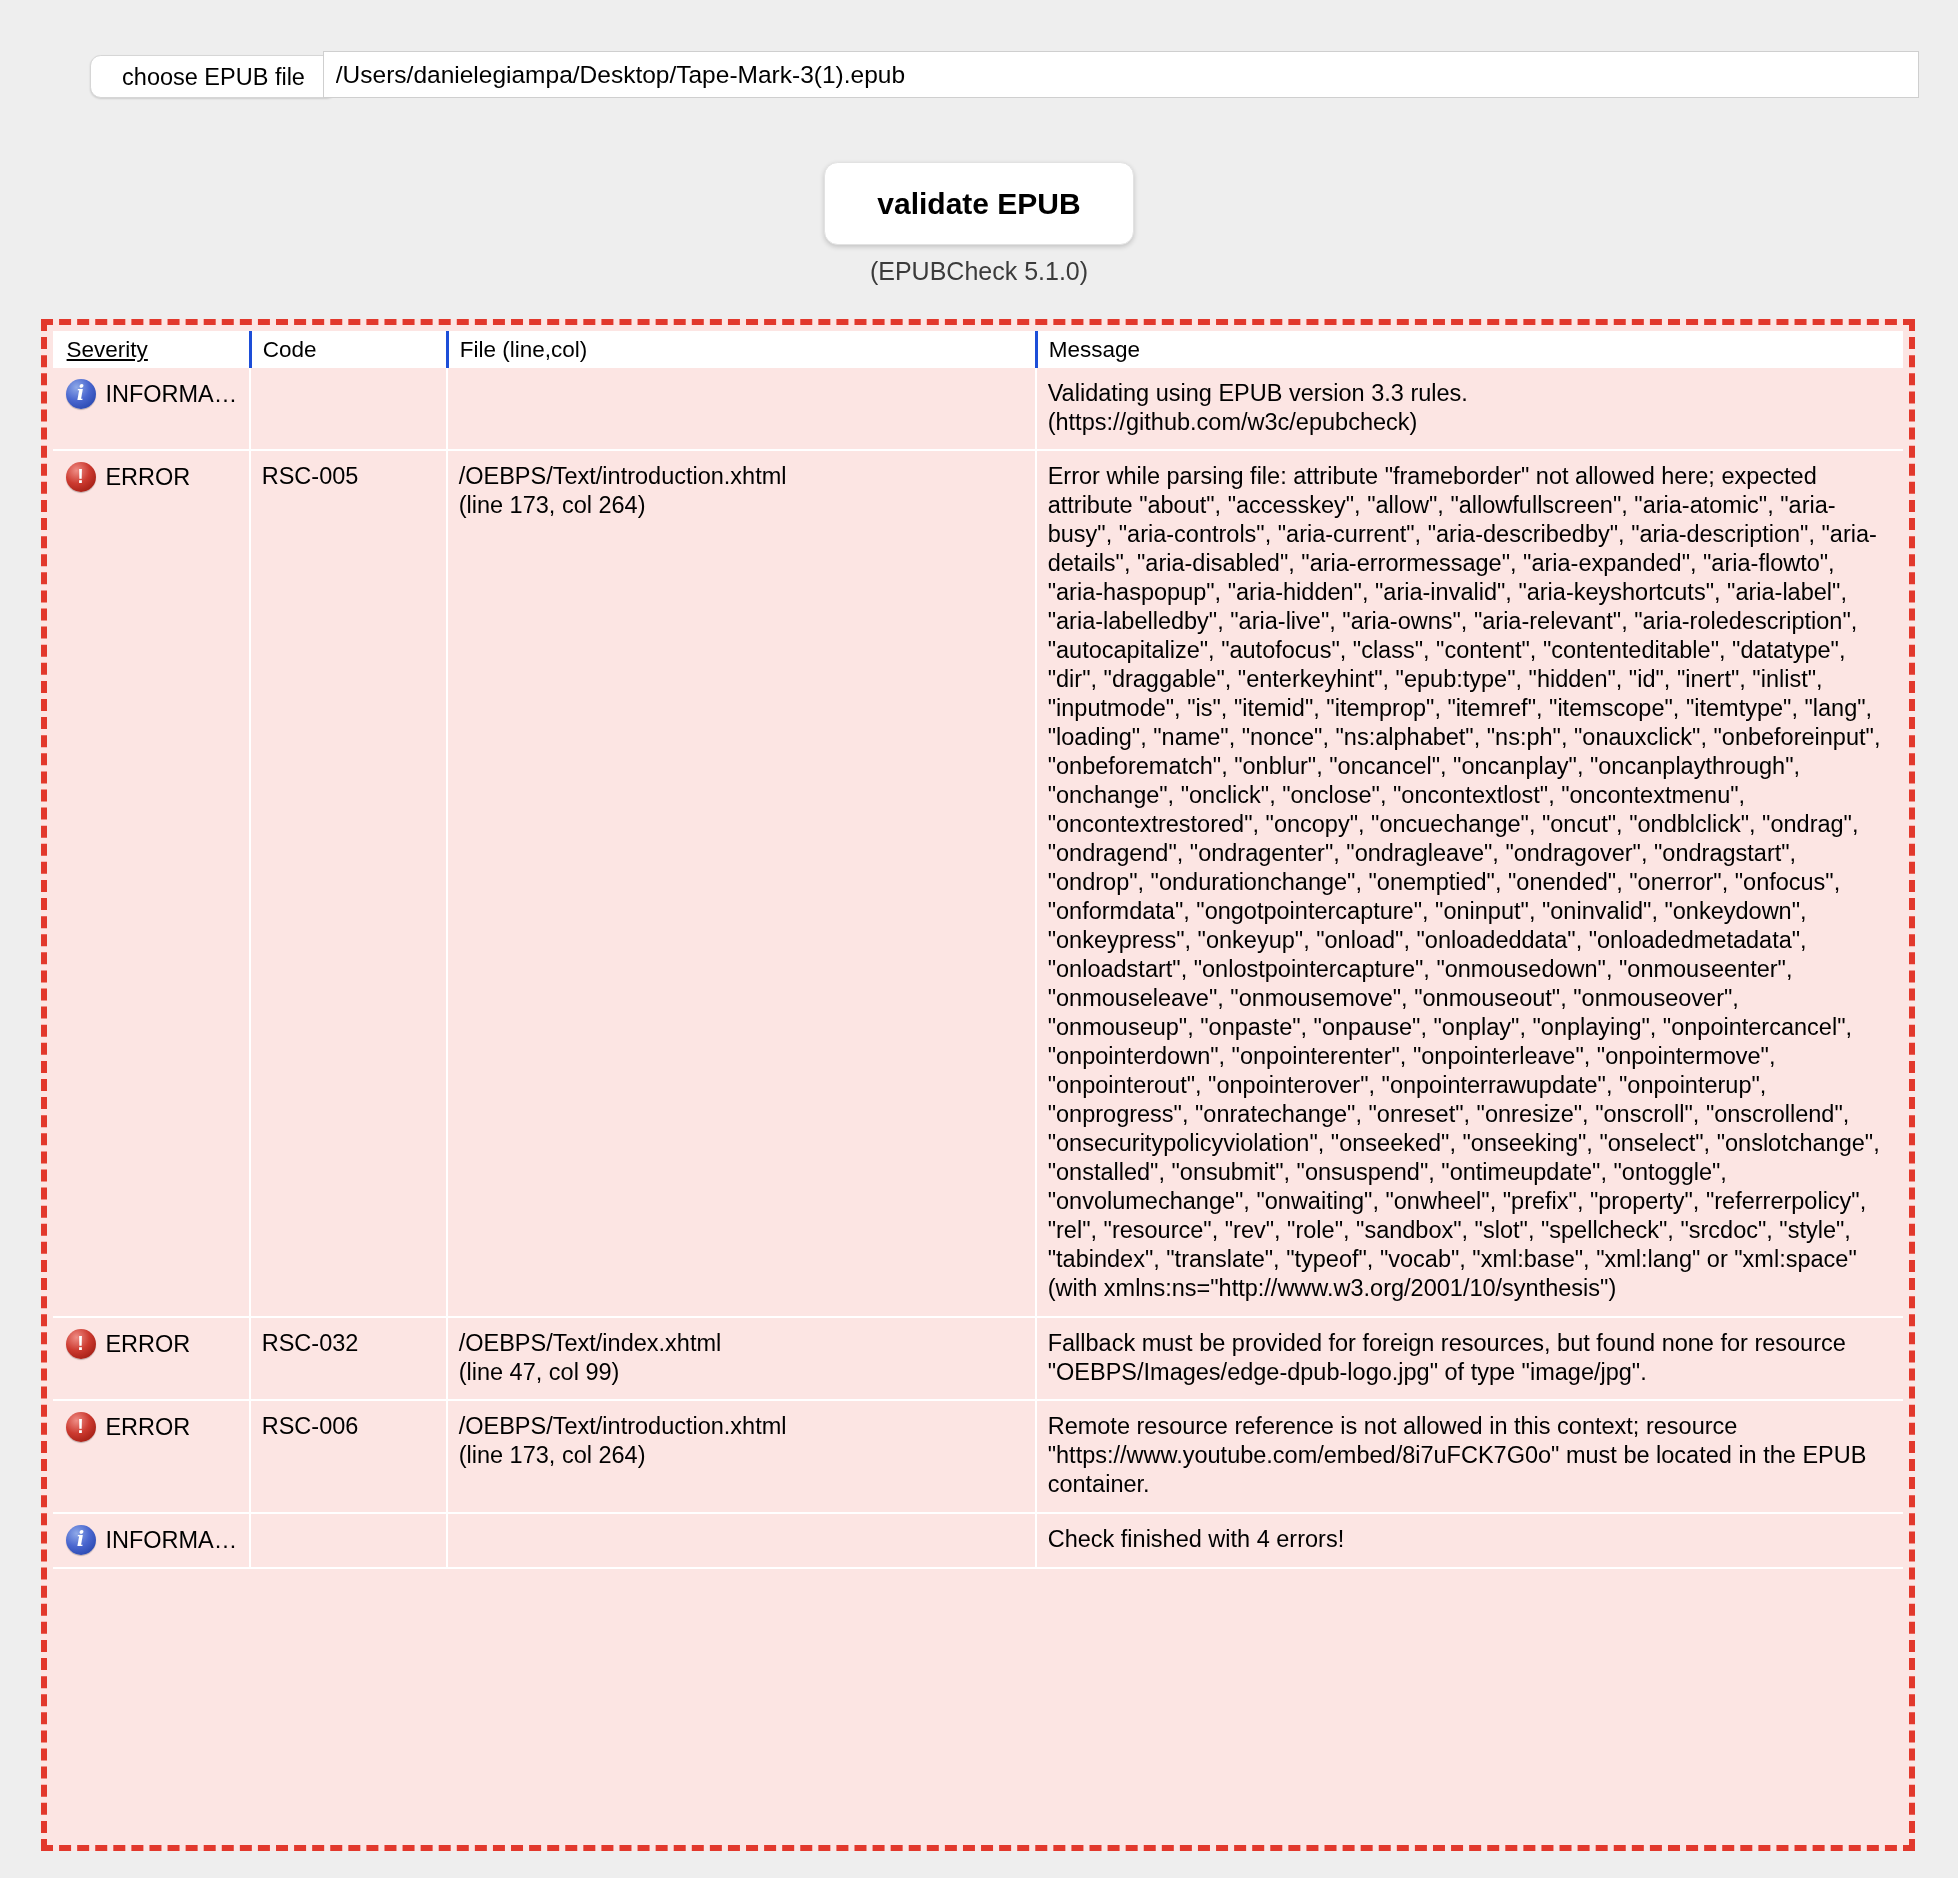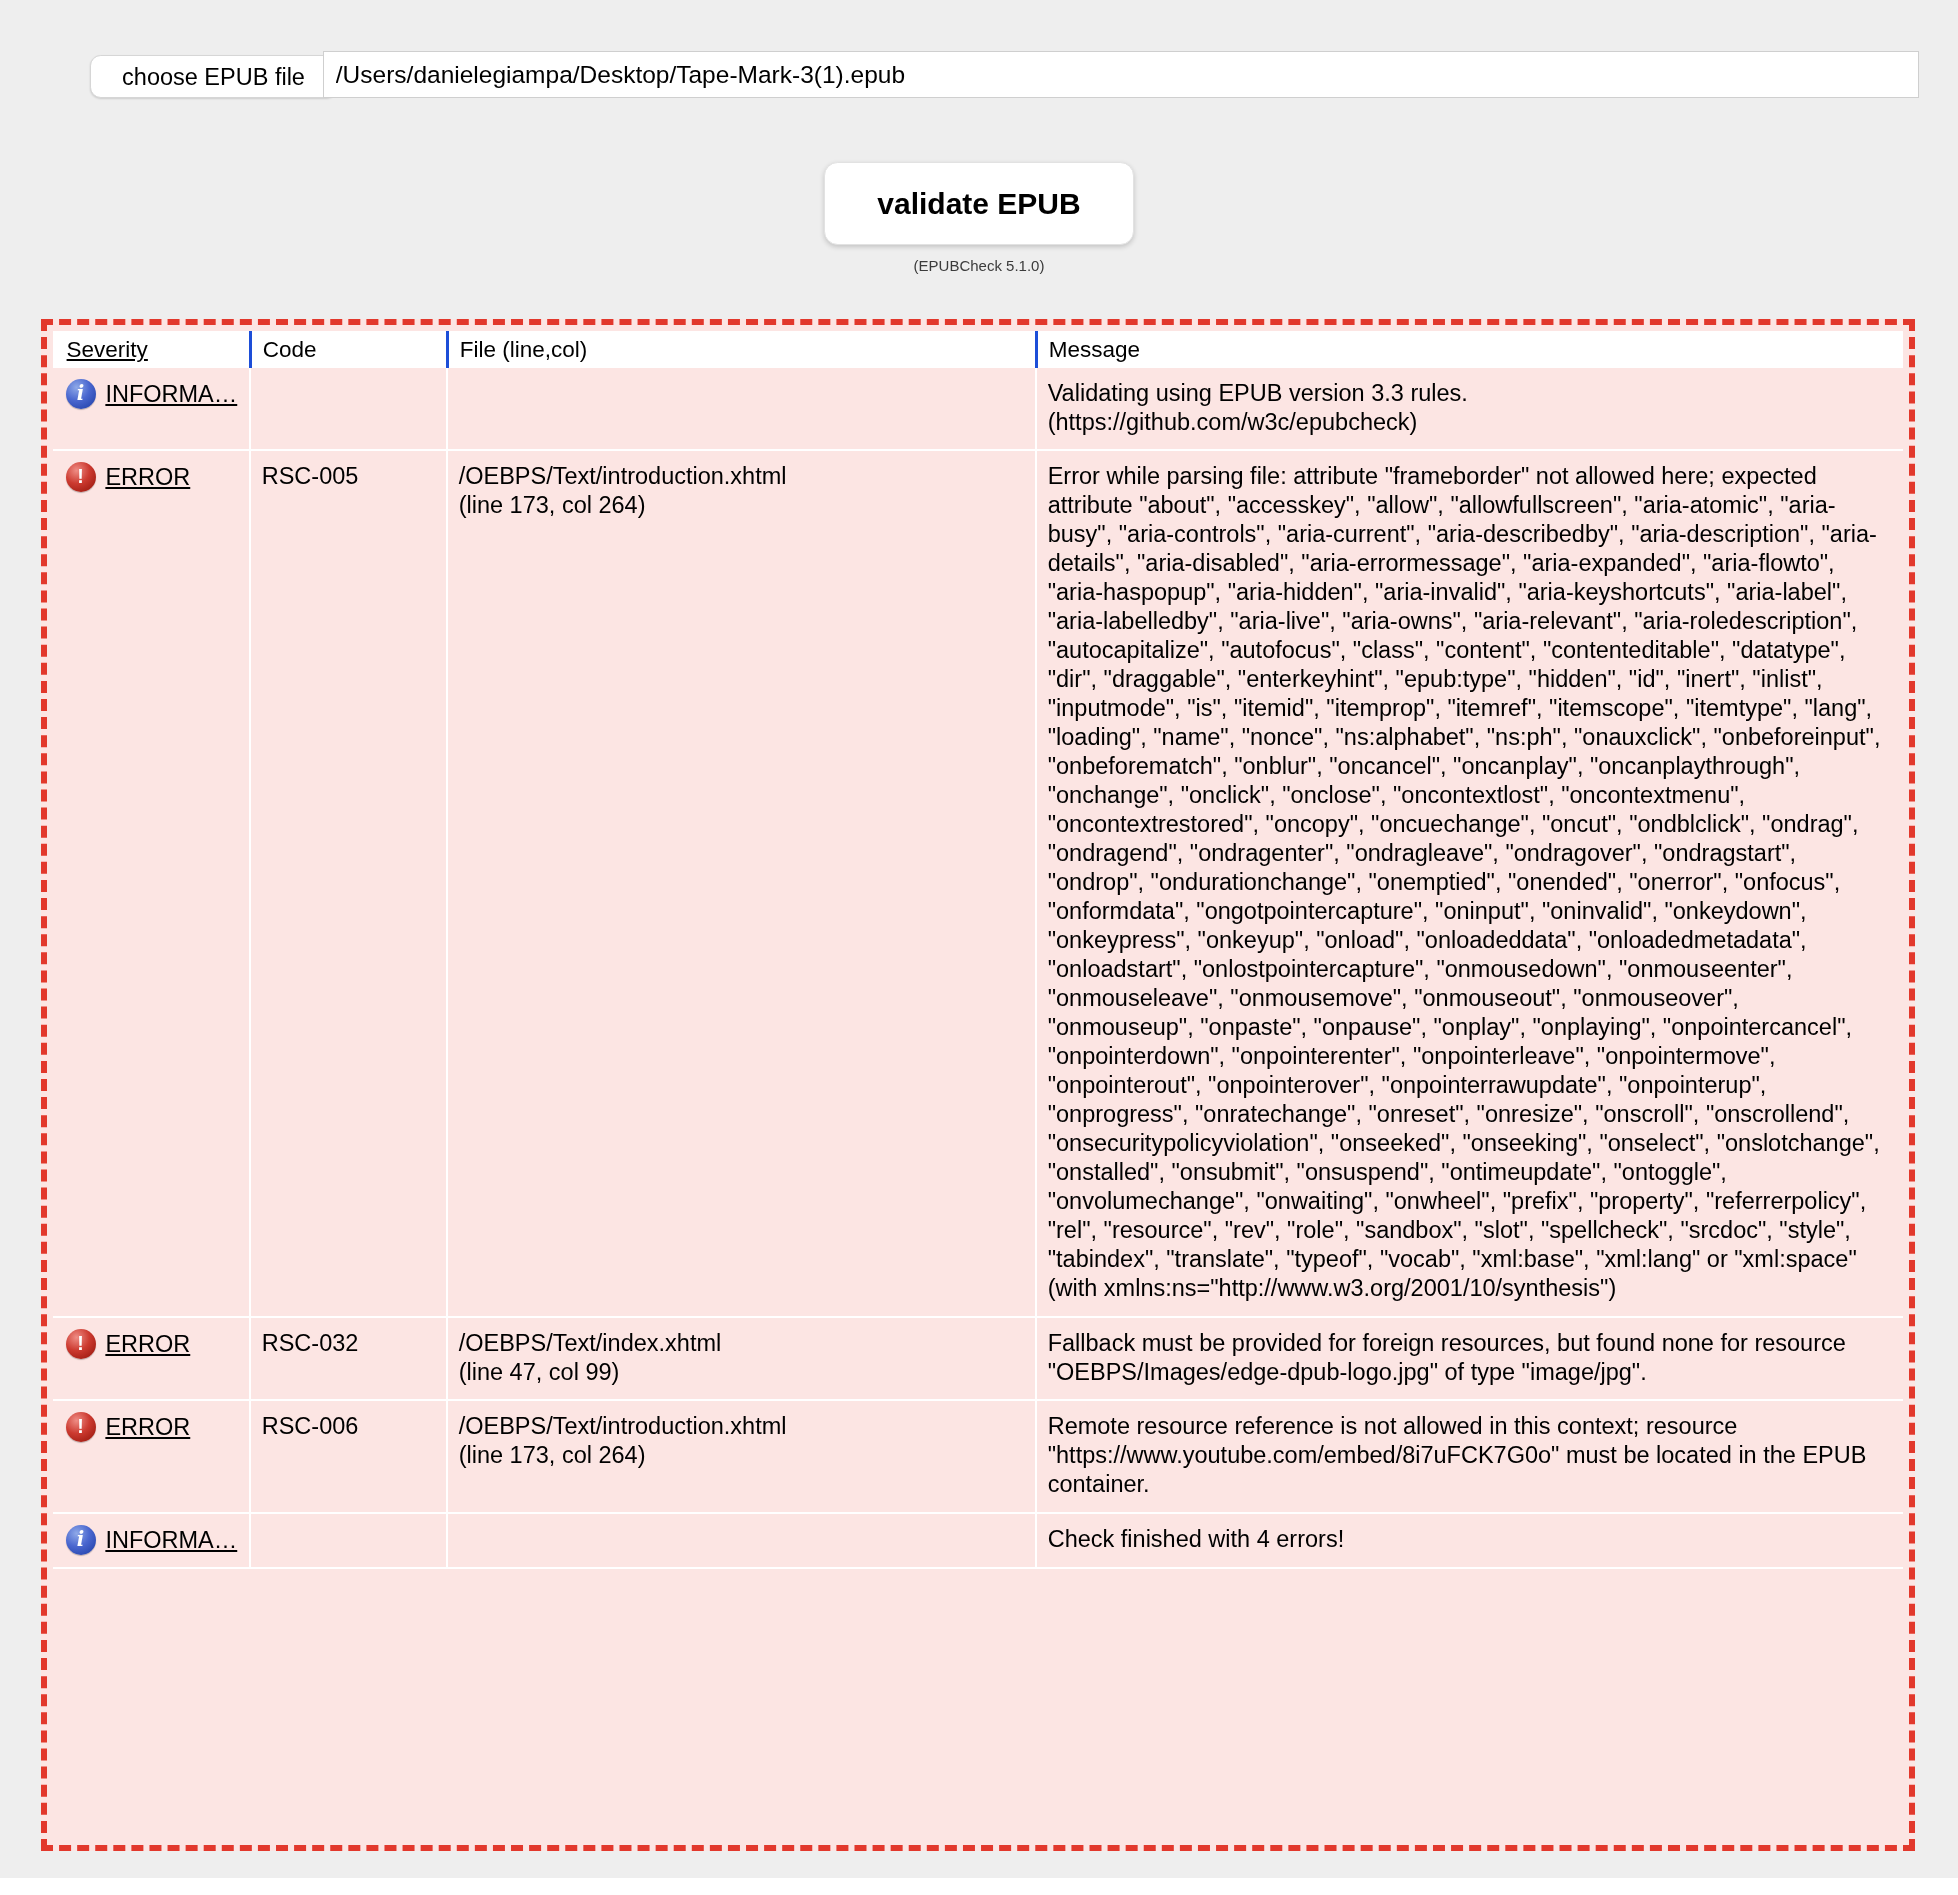--- a/index.html
+++ b/index.html
@@ -43,21 +43,21 @@
     border-radius: 13.7px;
     box-shadow: 0 2px 4.9px rgba(0,0,0,0.18);
     font-size: 30px; font-weight: bold;
     font-family: inherit;
     cursor: default;
     text-align: center;
   }
   .version-caption {
     position: absolute; left: 0; top: 257px; width: 100%;
     text-align: center;
-    font-size: 15px; color: #3b3b3b;
+    font-size: 25px; color: #3b3b3b;
   }
 
   
   .results-box {
     position: absolute; left: 41px; top: 319px;
     width: 1850px; height: 1508px;
     border: 6.9px dashed #e2382c;
     padding: 5.9px;
     background: #fce5e3;
     overflow: hidden;
@@ -94,21 +94,21 @@
     line-height: 29px;
   }
   .cell + .cell { border-left: 2.9px solid #ffffff; }
   .cell.file-cell, .cell.message-cell { white-space: pre-line; }
 
   .severity-cell {
     display: flex; align-items: flex-start; gap: 9.8px;
     padding-left: 12.7px;
     white-space: nowrap; overflow: hidden;
   }
-  .severity-label { line-height: 30px; text-decoration: underline; }
+  .severity-label { line-height: 30px; }
 
   .sev-icon {
     width: 30px; height: 30px; border-radius: 50%;
     flex: 0 0 auto;
     display: flex; align-items: center; justify-content: center;
     color: #ffffff;
     box-shadow: 0 1px 1px rgba(0,0,0,0.25);
   }
   .sev-icon .glyph { font-size: 19.6px; font-weight: bold; line-height: 1; }
   .info-icon {

